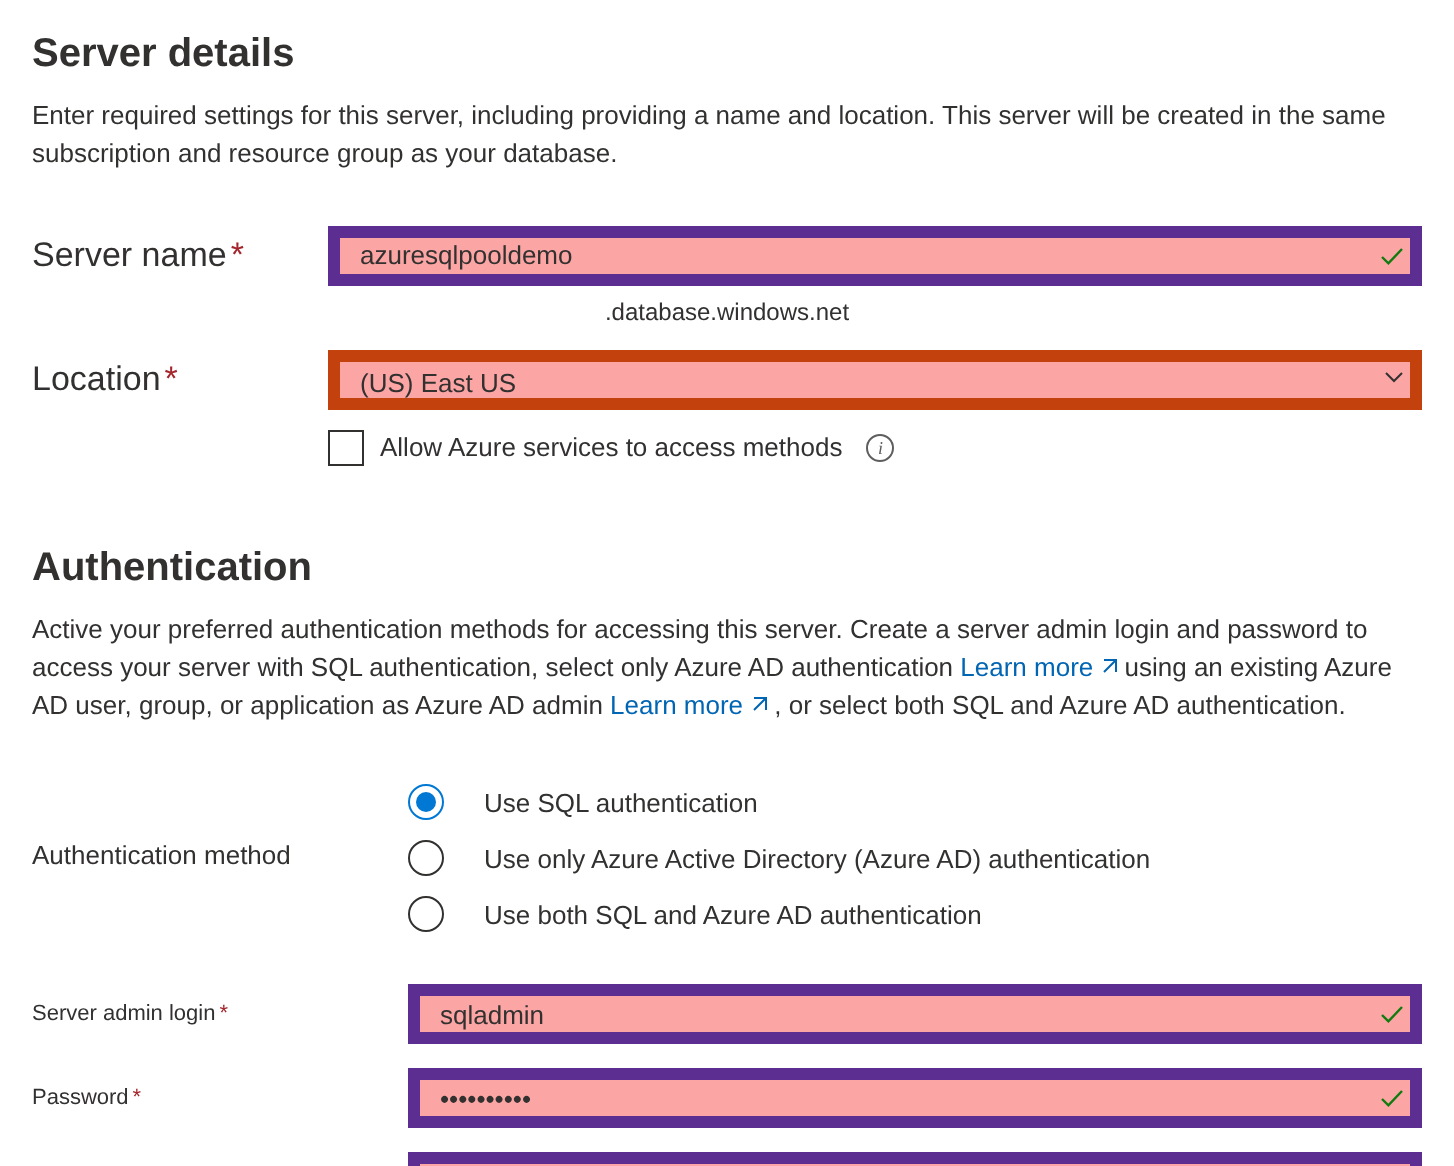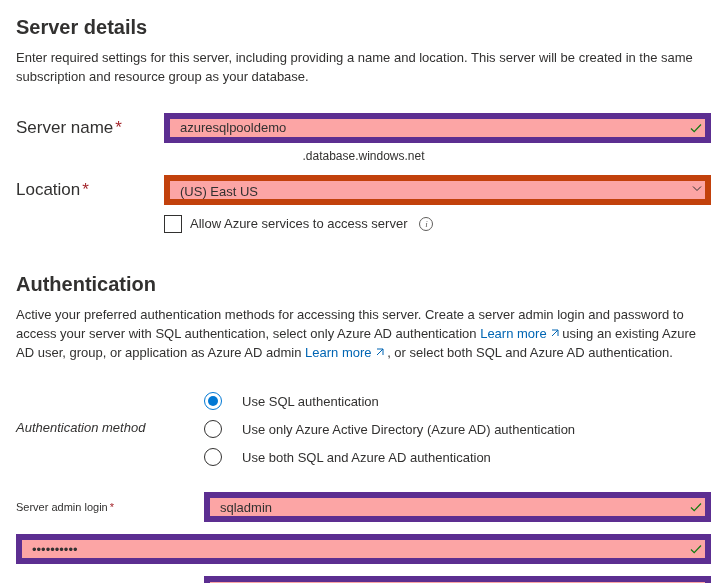--- a/index.html
+++ b/index.html
@@ -127,21 +127,20 @@
   .radio-group {
     display: flex;
     align-items: flex-start;
     margin-top: 28px;
     margin-bottom: 26px;
   }
   .radio-label-col {
     width: 188px;
     font-size: 13px;
     padding-top: 28px;
-    font-style: italic;
   }
   .radio-options {
     display: flex;
     flex-direction: column;
     gap: 10px;
   }
   .radio-option {
     display: flex;
     align-items: center;
     gap: 20px;
@@ -214,21 +213,21 @@
     <span class="chevron-icon">
       <svg width="12" height="12" viewBox="0 0 12 12">
           <path d="M2 4 L6 8 L10 4" stroke="#323130" stroke-width="1" fill="none"></path>
         </svg>
     </span>
   </div>
 </div>
 
 <div class="checkbox-row">
   <div class="checkbox"></div>
-  <span>Allow Azure services to access server</span>
+  <span>Allow Azure services to access methods</span>
   <span class="info-icon">i</span>
 </div>
 
 <div class="auth-section">
   <h2 class="section-title">Authentication</h2>
   <p class="description">
     <span>Active your preferred authentication methods for accessing this server. Create a server admin login and password to access your server with SQL authentication, select only Azure AD authentication </span><a class="link"><span>Learn more</span><span class="ext-icon"><svg width="10" height="10" viewBox="0 0 10 10">
             <path d="M3 1 H9 V7 M9 1 L3 7" stroke="#0065b3" stroke-width="1" fill="none"></path>
           </svg></span></a><span> using an existing Azure AD user, group, or application as Azure AD admin </span><a class="link"><span>Learn more</span><span class="ext-icon"><svg width="10" height="10" viewBox="0 0 10 10">
             <path d="M3 1 H9 V7 M9 1 L3 7" stroke="#0065b3" stroke-width="1" fill="none"></path>
@@ -261,20 +260,23 @@
       <input type="text" class="text-input validated" value="sqladmin" style="">
       <span class="check-icon">
         <svg width="14" height="14" viewBox="0 0 14 14">
             <path d="M2 7.5 L5.2 10.7 L12 3.5" stroke="#107c10" stroke-width="1.2" fill="none"></path>
           </svg>
       </span>
     </div>
   </div>
 
   <div class="cred-row">
+    <div class="cred-label">
+      <span>Password</span><span class="req">*</span>
+    </div>
     <div class="cred-input-col">
       <input type="text" class="text-input validated" value="••••••••••" style="">
       <span class="check-icon">
         <svg width="14" height="14" viewBox="0 0 14 14">
             <path d="M2 7.5 L5.2 10.7 L12 3.5" stroke="#107c10" stroke-width="1.2" fill="none"></path>
           </svg>
       </span>
     </div>
   </div>
 

